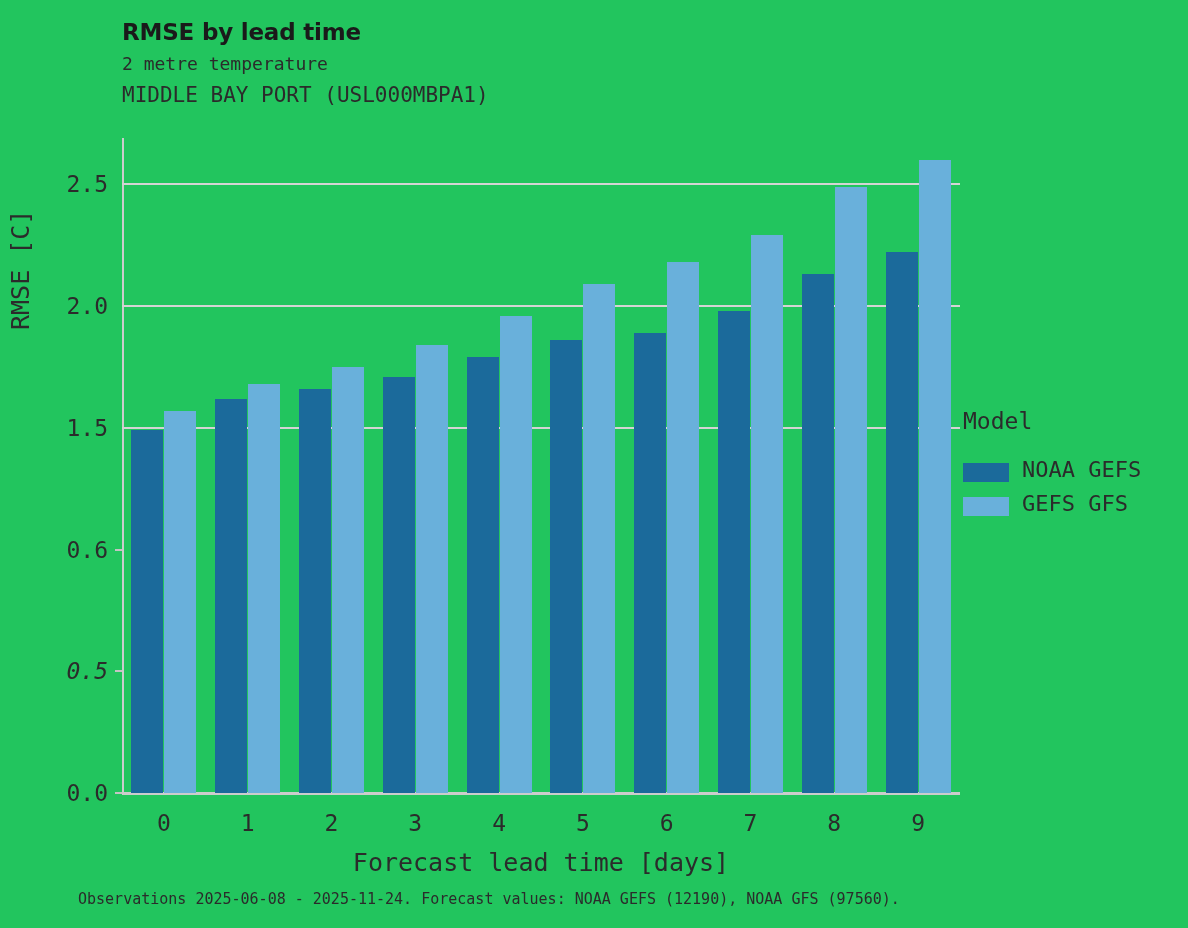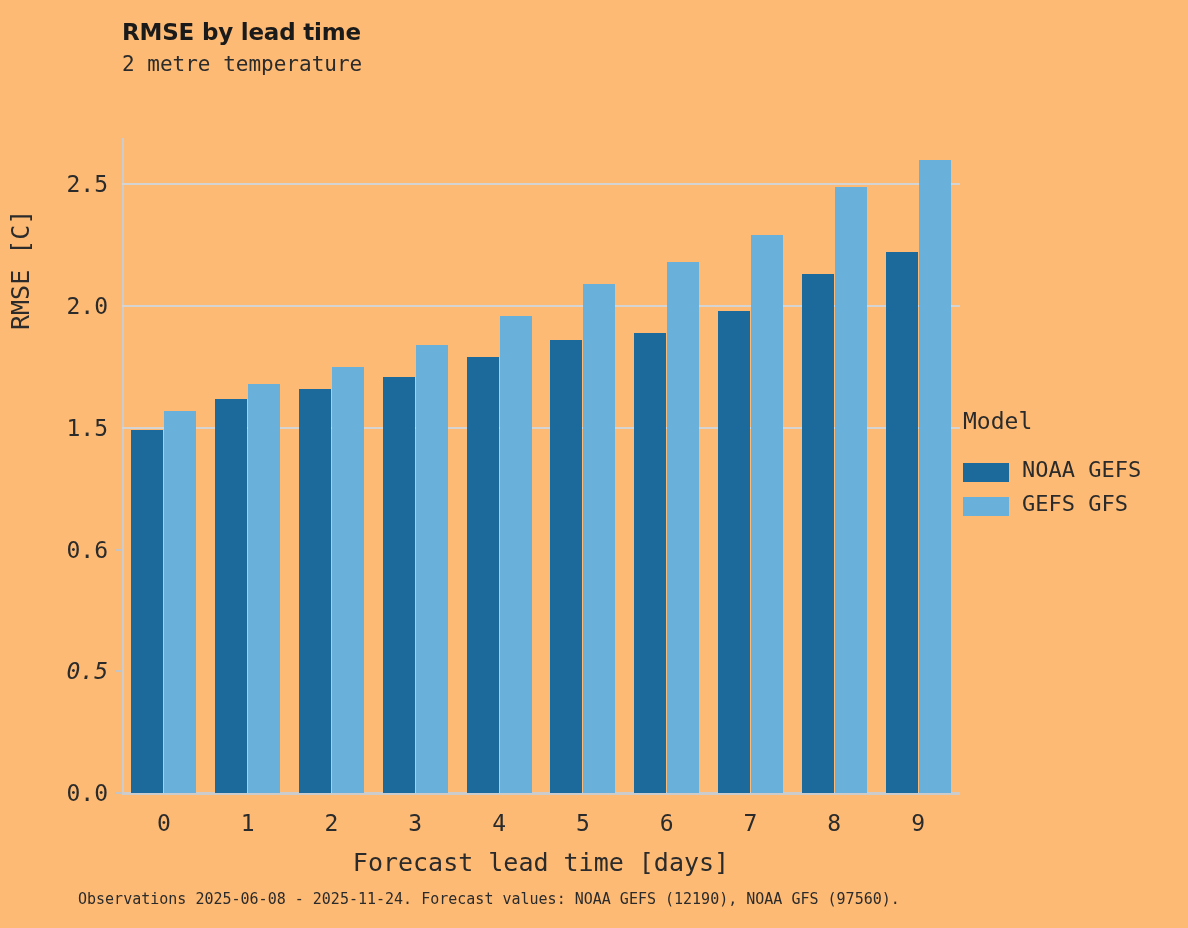--- a/index.html
+++ b/index.html
@@ -4,21 +4,21 @@
 <style>
   html, body {
     margin: 0;
     padding: 0;
     background: #ffffff;
   }
   #page {
     position: relative;
     width: 1188px;
     height: 928px;
-    background: #fdba74;
+    background: #22c55e;
     font-family: "DejaVu Sans Mono", "Liberation Mono", monospace;
     overflow: hidden;
   }
 
   
   #header {
     position: absolute;
     left: 122px;
     top: 18px;
     width: 900px;
@@ -26,21 +26,21 @@
   #chart-title {
     font-family: "DejaVu Sans", "Liberation Sans", sans-serif;
     font-weight: bold;
     font-size: 23px;
     color: #1a1a1a;
     letter-spacing: -0.2px;
     line-height: 28px;
     white-space: pre;
   }
   #chart-subtitle {
-    font-size: 21px;
+    font-size: 18px;
     color: #2b2b2b;
     line-height: 32px;
     white-space: pre;
     margin-top: 2px;
   }
   #chart-station {
     font-size: 21px;
     color: #2b2b2b;
     line-height: 30px;
     white-space: pre;
@@ -174,20 +174,21 @@
   }
 </style>
 </head>
 <body>
 
 <div id="page">
 
   <div id="header">
     <div id="chart-title">RMSE by lead time</div>
     <div id="chart-subtitle">2 metre temperature</div>
+    <div id="chart-station">MIDDLE BAY PORT (USL000MBPA1)</div>
   </div>
 
   <div id="yaxis-title">RMSE [C]</div>
 
   <div id="plot">
     <div id="plot-border-left"></div>
     <div id="plot-border-bottom"></div>
     <div id="gridlines-layer">
         <div class="gridline" style="top: 288.758px;"></div>
         <div class="gridline" style="top: 167.011px;"></div>

